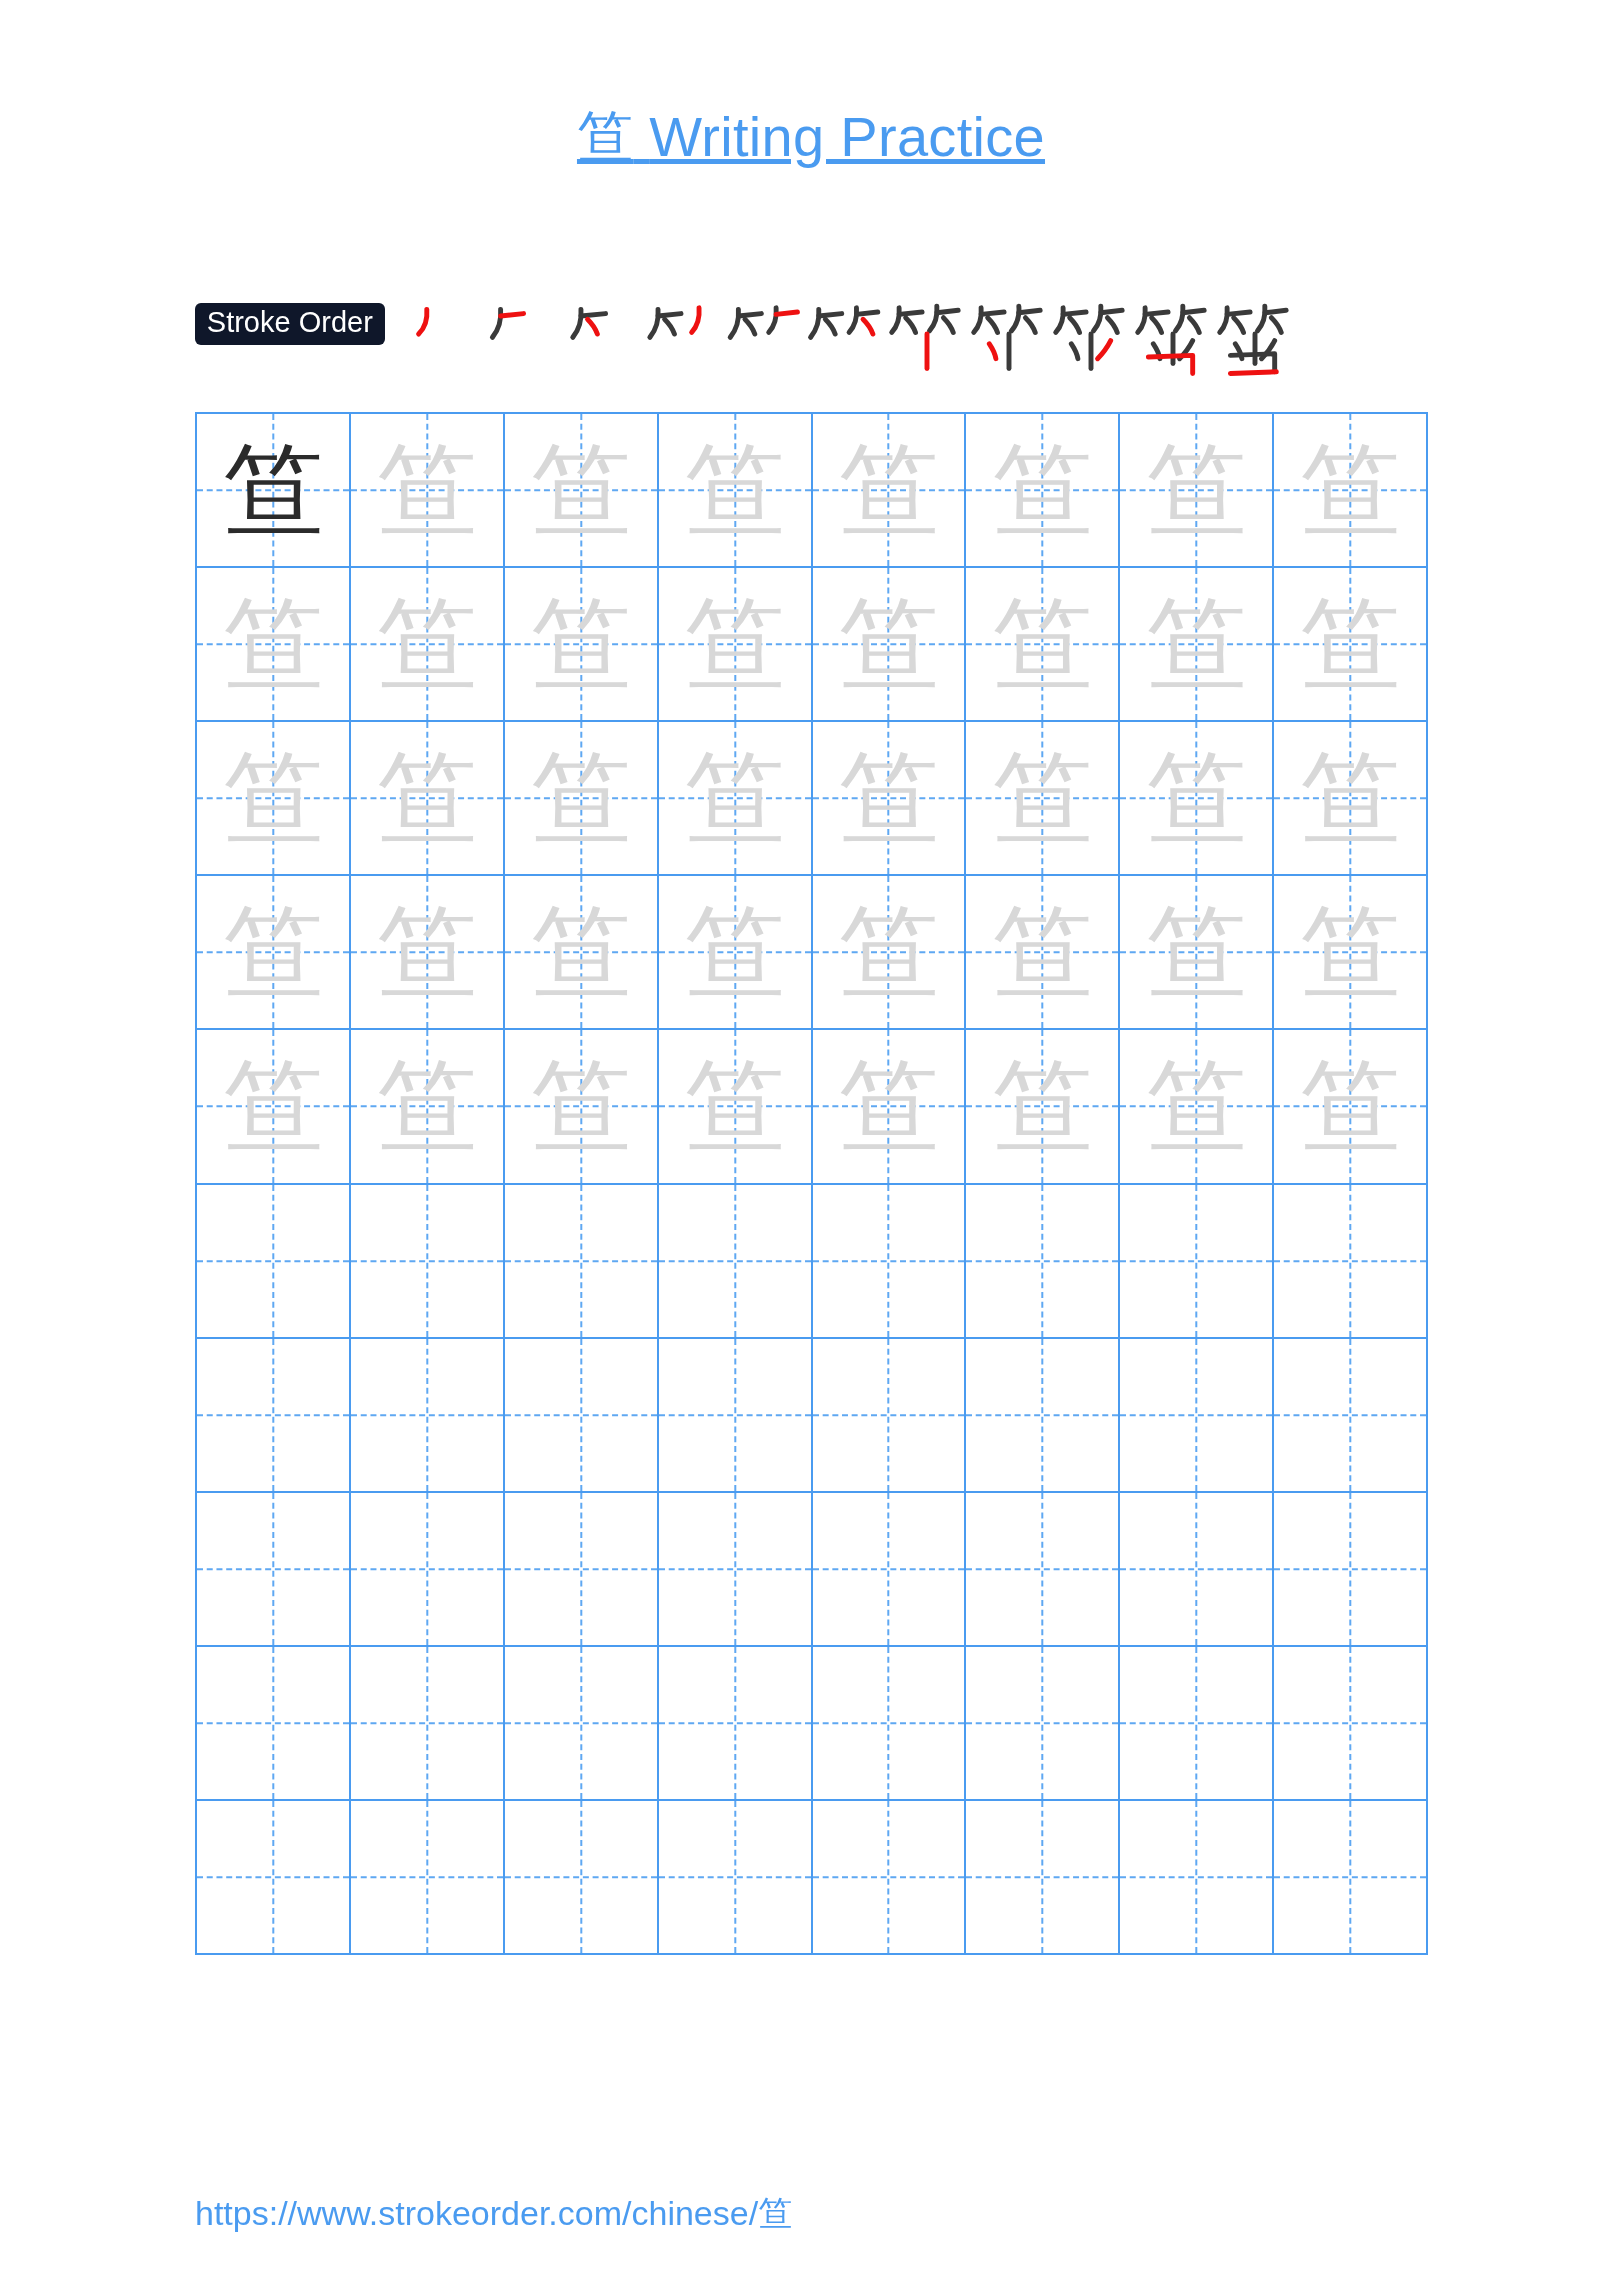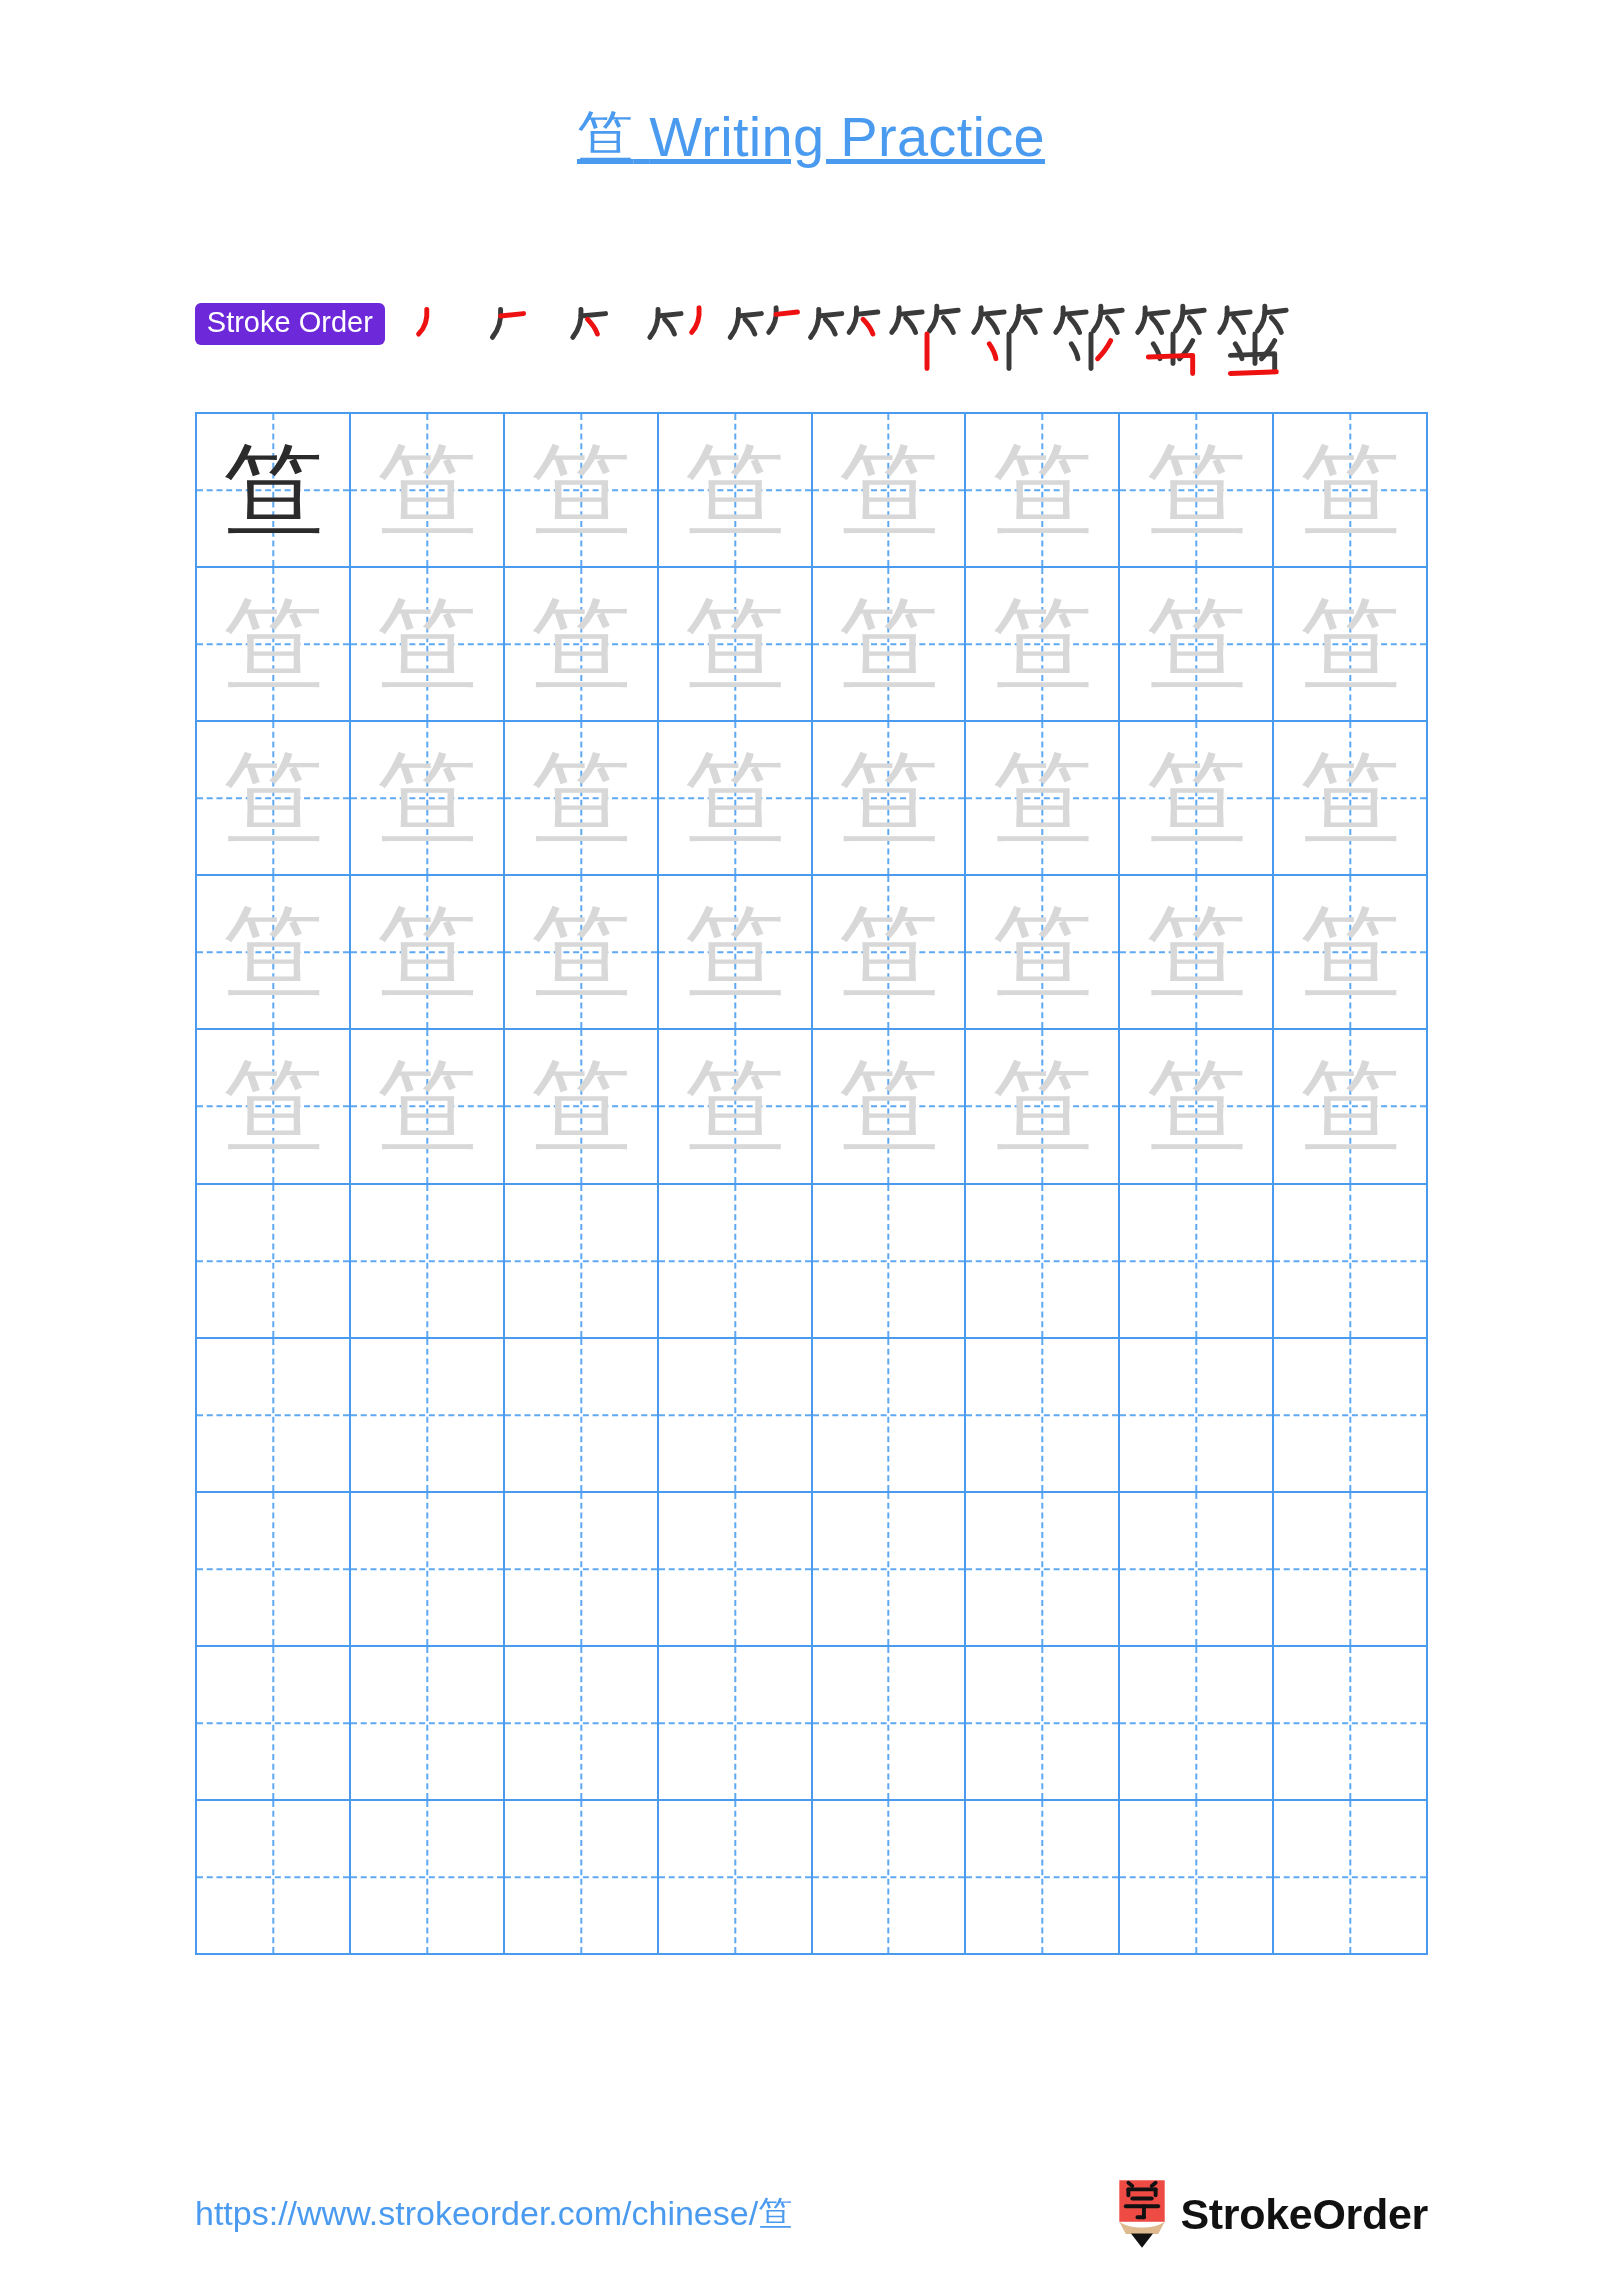--- a/index.html
+++ b/index.html
@@ -38,21 +38,21 @@
   #stroke-order-row {
     position: absolute;
     top: 298px;
     left: 195px;
     width: 1237px;
     height: 85px;
     display: flex;
     align-items: flex-start;
   }
   #stroke-order-badge {
-    background: #6d28d9;
+    background: #0f172a;
     color: #ffffff;
     font-size: 29px;
     font-weight: 400;
     border-radius: 5.9px;
     padding: 5.9px 11.8px 7.9px 11.8px;
     line-height: 1;
     white-space: nowrap;
     flex: 0 0 auto;
     margin-top: 4.6px;
     text-align: right;
@@ -472,37 +472,14 @@
     <div class="grid-cell"></div>
     <div class="grid-cell"></div>
     <div class="grid-cell"></div>
     <div class="grid-cell"></div>
   </div>
 
 <div id="footer">
 
   <a id="footer-url" href="#" style="text-decoration:none;">https://www.strokeorder.com/chinese/笪</a>
 
-  <div id="footer-brand">
-    <svg id="brand-logo-icon" viewBox="0 0 74 104">
-
-      <rect x="2" y="0" width="70" height="64" fill="#ee4b45"></rect>
-
-      <g stroke="#111111" stroke-width="6" fill="none" stroke-linecap="round">
-        <path d="M22 9 L16 4"></path>
-        <path d="M52 9 L58 4"></path>
-        <path d="M16 14 L58 14"></path>
-        <path d="M16 14 L16 23"></path>
-        <path d="M58 14 L58 23"></path>
-        <path d="M22 28 L52 28"></path>
-        <path d="M12 40 L62 40"></path>
-        <path d="M40 40 L40 57"></path>
-        <path d="M40 57 L30 57"></path>
-      </g>
-
-      <path d="M2 64 C18 76 56 76 72 64 L62 83 L12 83 Z" fill="#deba8e"></path>
-
-      <path d="M20 82 L54 82 L37 104 Z" fill="#111111"></path>
-    </svg>
-    <span id="brand-name">StrokeOrder</span>
-  </div>
 </div>
 
 
 </body></html>

